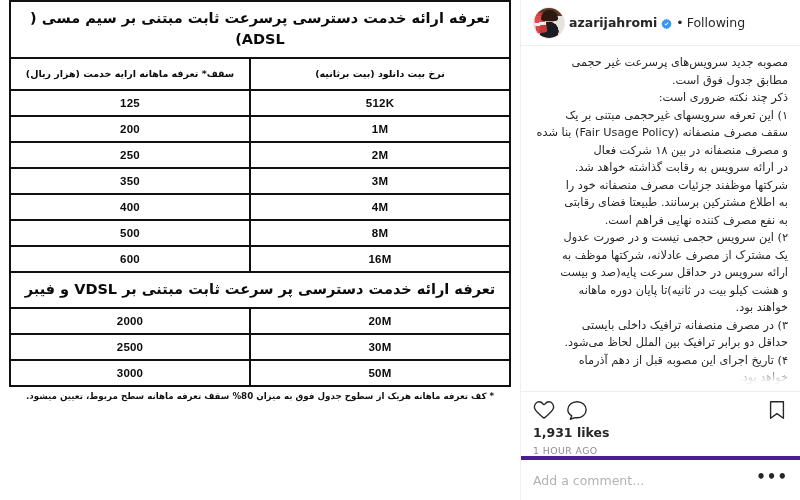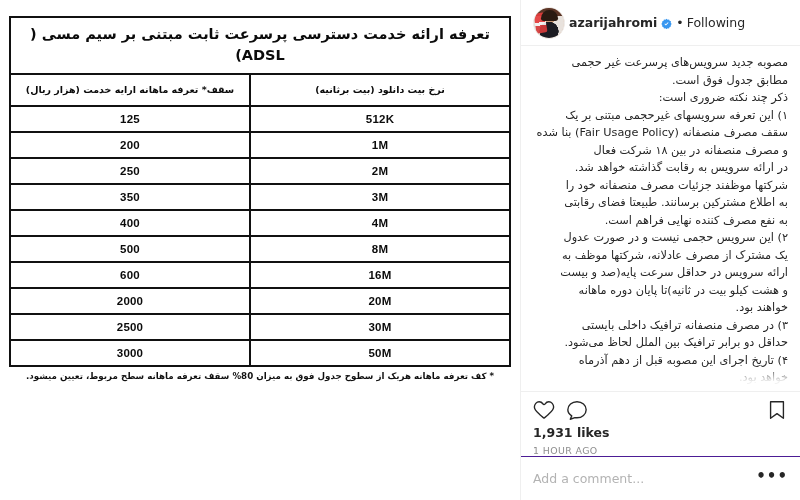--- a/index.html
+++ b/index.html
@@ -20,21 +20,21 @@
     background: #ffffff;
     position: relative;
   }
 
   
   .post-media {
     width: 520px;
     height: 500px;
     background: #ffffff;
     box-sizing: border-box;
-    padding: 16px 9px 0 9px;
+    padding: 0 9px 0 9px;
     position: relative;
     overflow: hidden;
   }
   .tariff-table {
     width: 100%;
     border-collapse: collapse;
     table-layout: fixed;
     direction: rtl;
     border: 2.5px solid #111;
   }
@@ -202,21 +202,21 @@
     padding: 5px 4px 0 12px;
     font-size: 9.4px;
     letter-spacing: 0.4px;
     color: #8e8e8e;
     text-transform: uppercase;
   }
 
   
   .panel-comment {
     margin-top: auto;
-    border-top: 1px solid #4c1d95;
+    border-top: 4px solid #4c1d95;
     height: 44px;
     min-height: 44px;
     display: flex;
     align-items: center;
     padding: 0 12px;
     box-sizing: border-box;
   }
   .comment-input {
     flex: 1 1 auto;
     border: none;
@@ -280,20 +280,23 @@
         </tr>
         <tr class="tbl-row">
           <td class="col-speed">8M</td>
           <td class="col-price">500</td>
         </tr>
         <tr class="tbl-row">
           <td class="col-speed">16M</td>
           <td class="col-price">600</td>
         </tr>
 
+        <tr class="tbl-title">
+          <td colspan="2">تعرفه ارائه خدمت دسترسی پر سرعت ثابت مبتنی بر VDSL و فیبر</td>
+        </tr>
         <tr class="tbl-row">
           <td class="col-speed">20M</td>
           <td class="col-price">2000</td>
         </tr>
         <tr class="tbl-row">
           <td class="col-speed">30M</td>
           <td class="col-price">2500</td>
         </tr>
         <tr class="tbl-row">
           <td class="col-speed">50M</td>

